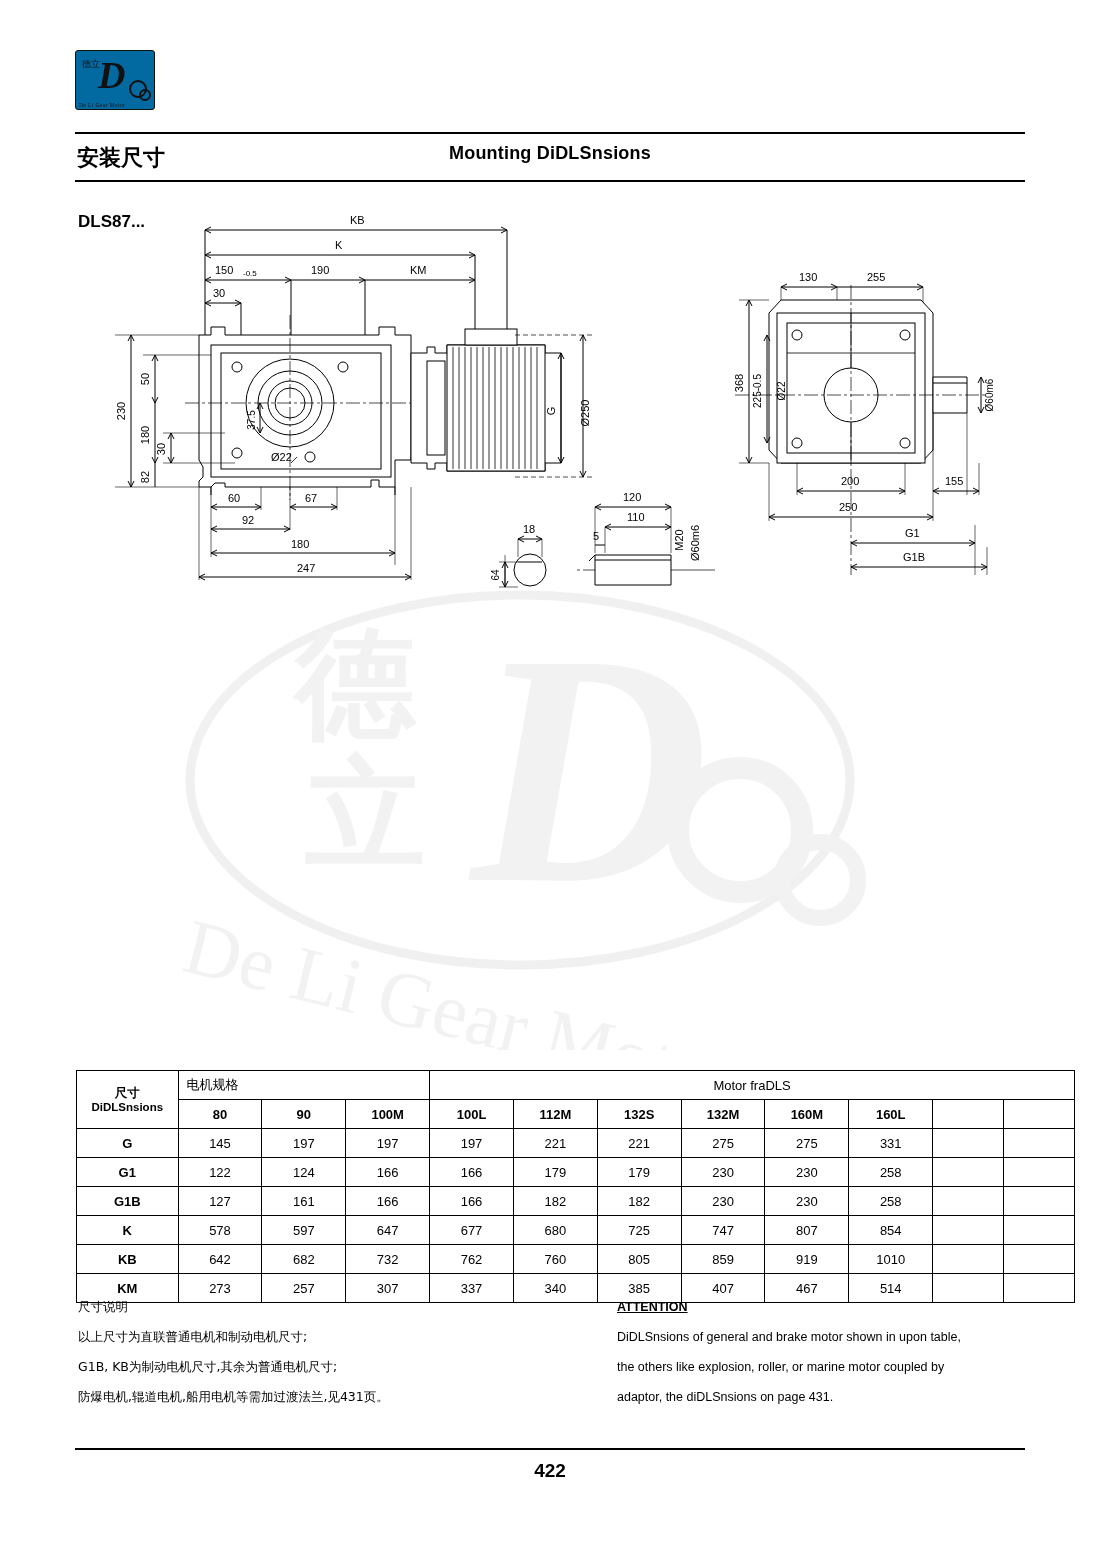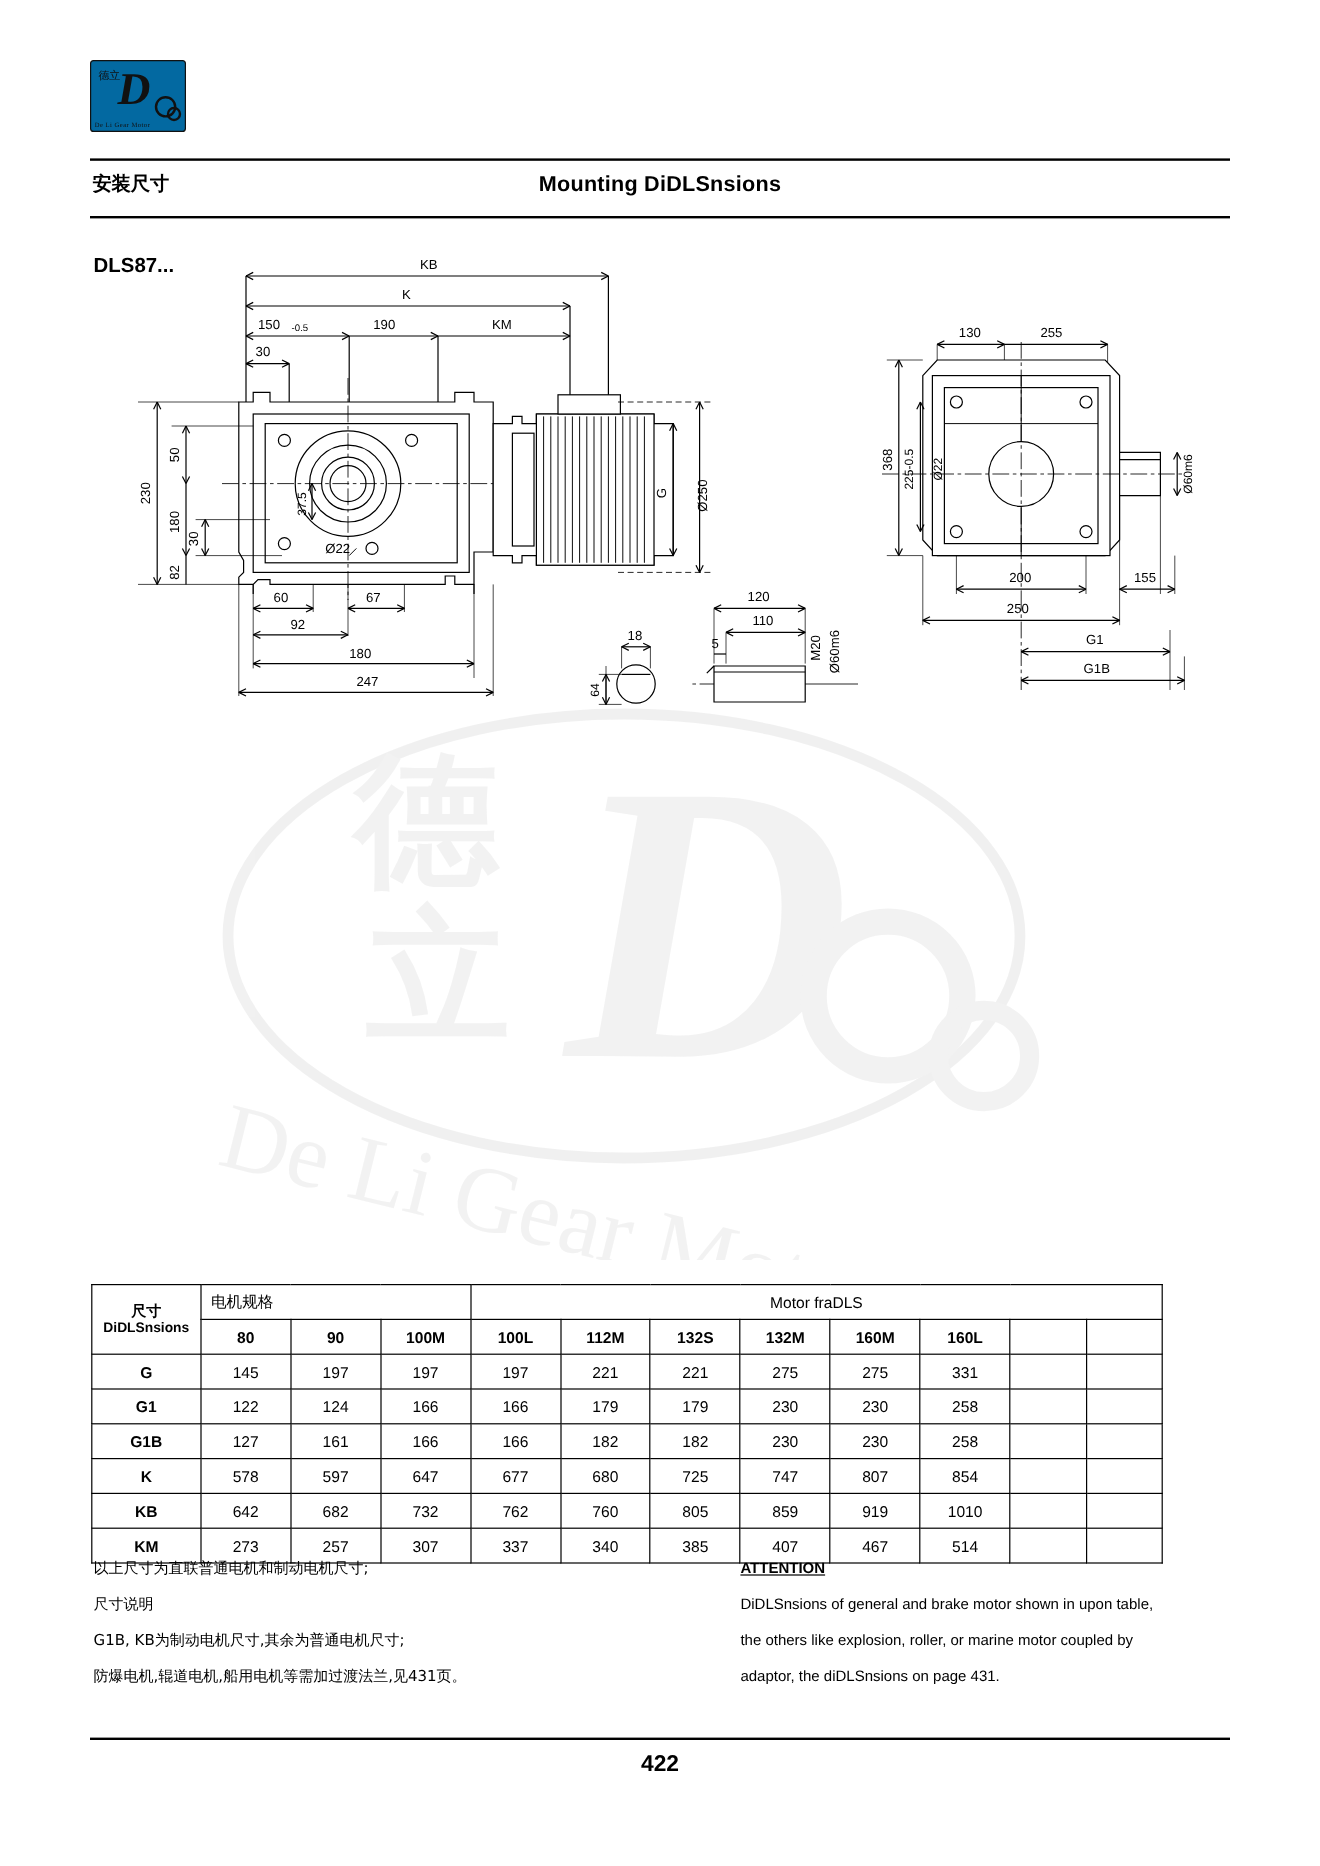--- a/index.html
+++ b/index.html
@@ -113,21 +113,21 @@
     top: 180px;
     width: 950px;
     height: 2px;
     background: #000;
   }
   .title-cn {
     position: absolute;
     left: 77px;
     top: 143px;
     font-family: "DejaVu Sans", sans-serif;
-    font-size: 16px;
+    font-size: 22px;
     font-weight: bold;
   }
   .title-en {
     position: absolute;
     left: 0;
     right: 0;
     top: 143px;
     text-align: center;
     font-size: 18px;
     font-weight: bold;
@@ -165,21 +165,21 @@
 
   
   .table-wrap {
     position: absolute;
     left: 76px;
     top: 1070px;
     width: 948px;
   }
   table.dims {
     border-collapse: collapse;
-    width: 893px;
+    width: 999px;
     font-size: 13px;
   }
   table.dims td, table.dims th {
     border: 1px solid #000;
     text-align: center;
     height: 28px;
     padding: 0;
     font-weight: normal;
   }
   table.dims .hdr-cn {
@@ -738,22 +738,22 @@
             <td class="sizecol">467</td>
             <td class="sizecol">514</td>
             <td class="blankcol"></td>
             <td class="blankcol"></td>
           </tr>
         </tbody>
     </table>
   </div>
 
   <div class="notes-left">
+    <div>尺寸说明</div>
     <div>以上尺寸为直联普通电机和制动电机尺寸;</div>
-    <div>尺寸说明</div>
     <div>G1B, KB为制动电机尺寸,其余为普通电机尺寸;</div>
     <div>防爆电机,辊道电机,船用电机等需加过渡法兰,见431页。</div>
   </div>
 
   <div class="notes-right">
     <div class="attn">ATTENTION</div>
     <div>DiDLSnsions of general and brake motor shown in upon table,</div>
     <div>the others like explosion, roller, or marine motor coupled by</div>
     <div>adaptor, the diDLSnsions on page 431.</div>
   </div>

